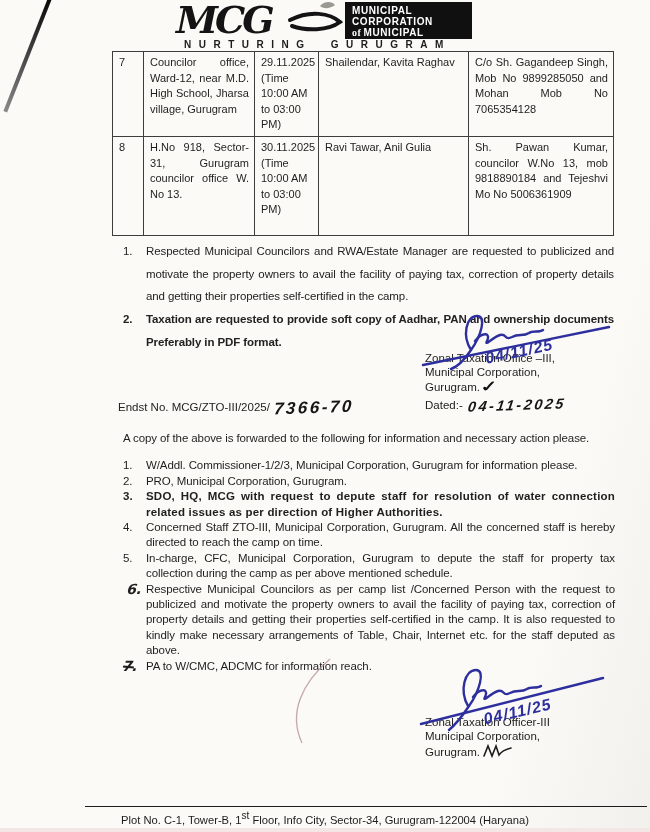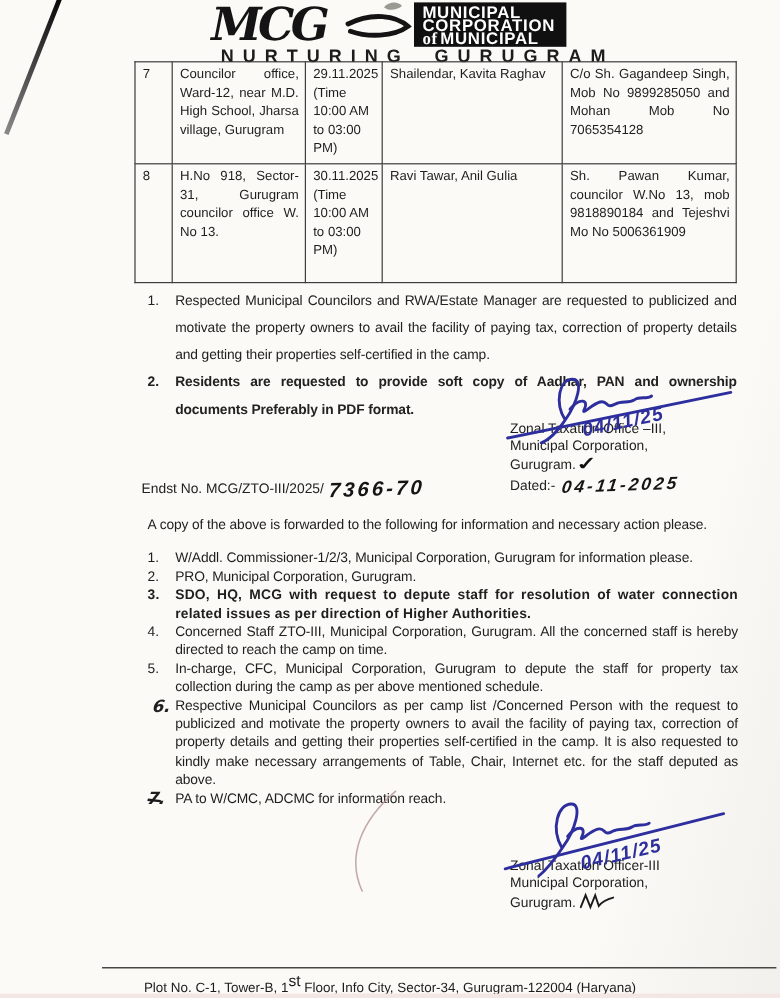--- a/index.html
+++ b/index.html
@@ -10,23 +10,23 @@
   }
   .paper{position:absolute;inset:0;}
   
   .streak{position:absolute;left:26px;top:-8px;width:3.5px;height:124px;
     background:linear-gradient(to bottom,#050505,#4a4a4a 55%,#8a8a8a);
     transform:rotate(21.5deg);}
   
   .logo-svg{position:absolute;left:172px;top:0px;}
   .org-box{position:absolute;left:345px;top:2px;width:127px;height:37px;background:#101010;
     color:#fff;padding:3px 0 0 7px;box-sizing:border-box;line-height:11px;
-    font-weight:bold;font-size:14px;letter-spacing:.6px;}
+    font-weight:bold;font-size:10px;letter-spacing:.6px;}
   .org-box .of{font-family:"Liberation Serif",serif;text-transform:none;margin-right:2px;}
-  .tagline{position:absolute;left:184px;top:39px;font-size:15px;font-weight:bold;color:#1c1c1c;
+  .tagline{position:absolute;left:184px;top:39px;font-size:10px;font-weight:bold;color:#1c1c1c;
     letter-spacing:7.5px;word-spacing:9px;white-space:nowrap;}
   
   table.camp{position:absolute;left:112px;top:51px;border-collapse:collapse;table-layout:fixed;width:501px;}
   table.camp td{border:1.2px solid #3d3d3d;vertical-align:top;padding:3px 5px 3px 6px;
     font-size:11px;line-height:15.6px;color:#1e1e1e;}
   td.c-sno{text-align:left;padding-left:8px;}
   td.c-loc,td.c-contact{text-align:justify;}
   tr.r7 td{height:78px;}
   tr.r8 td{height:92px;}
   
@@ -64,21 +64,21 @@
   .fw-item.bold{font-weight:bold;letter-spacing:.2px;}
   .num.hw-mark{font-family:"DejaVu Sans",sans-serif;font-weight:bold;font-style:italic;
     font-size:14px;transform:skewX(-8deg);position:relative;}
   .num.hw-mark.crossed::after{content:"";position:absolute;left:0px;top:7px;width:11px;height:1.6px;
     background:#1a1a1a;transform:rotate(6deg);}
   
   .arc-svg{position:absolute;left:270px;top:655px;pointer-events:none;}
   .footer-line{position:absolute;left:85px;top:806px;width:562px;border-top:1.6px solid #1c1c1c;}
   .footer-text{position:absolute;left:0;top:810px;width:650px;text-align:center;
     font-size:11.2px;color:#1c1c1c;}
-  .footer-text sup{font-size:13px;}
+  .footer-text sup{font-size:10px;}
   .bottom-strip{position:absolute;left:0;bottom:0;width:650px;height:4px;background:#f3e7e6;}
   [data-interactable]{cursor:default;}
 </style>
 </head>
 <body>
 
 <div class="paper" data-interactable="false">
 
   <div class="streak" data-interactable="false"></div>
 
@@ -120,21 +120,21 @@
   </tbody>
     </table>
 
   <div class="notes" data-interactable="false">
     <div class="note" data-interactable="false">
       <span class="num" data-interactable="false">1.</span>
       <span class="txt" data-interactable="false">Respected Municipal Councilors and RWA/Estate Manager are requested to publicized and motivate the property owners to avail the facility of paying tax, correction of property details and getting their properties self-certified in the camp.</span>
     </div>
     <div class="note bold" data-interactable="false">
       <span class="num" data-interactable="false">2.</span>
-      <span class="txt" data-interactable="false">Residents are requested to provide soft copy of Aadhar, PAN and ownership documents Preferably in PDF format.</span>
+      <span class="txt" data-interactable="false">Taxation are requested to provide soft copy of Aadhar, PAN and ownership documents Preferably in PDF format.</span>
     </div>
   </div>
 
   <div class="sigblock sig1" data-interactable="false">
     <div class="sig-lines" data-interactable="false">
       <div data-interactable="false">Zonal Taxation Office –III,</div>
       <div data-interactable="false">Municipal Corporation,</div>
       <div data-interactable="false"><span data-interactable="false">Gurugram.</span><span class="check" data-interactable="false">✓</span></div>
     </div>
     <svg class="sig-svg" width="205" height="62" viewBox="0 0 205 62" data-interactable="false">

